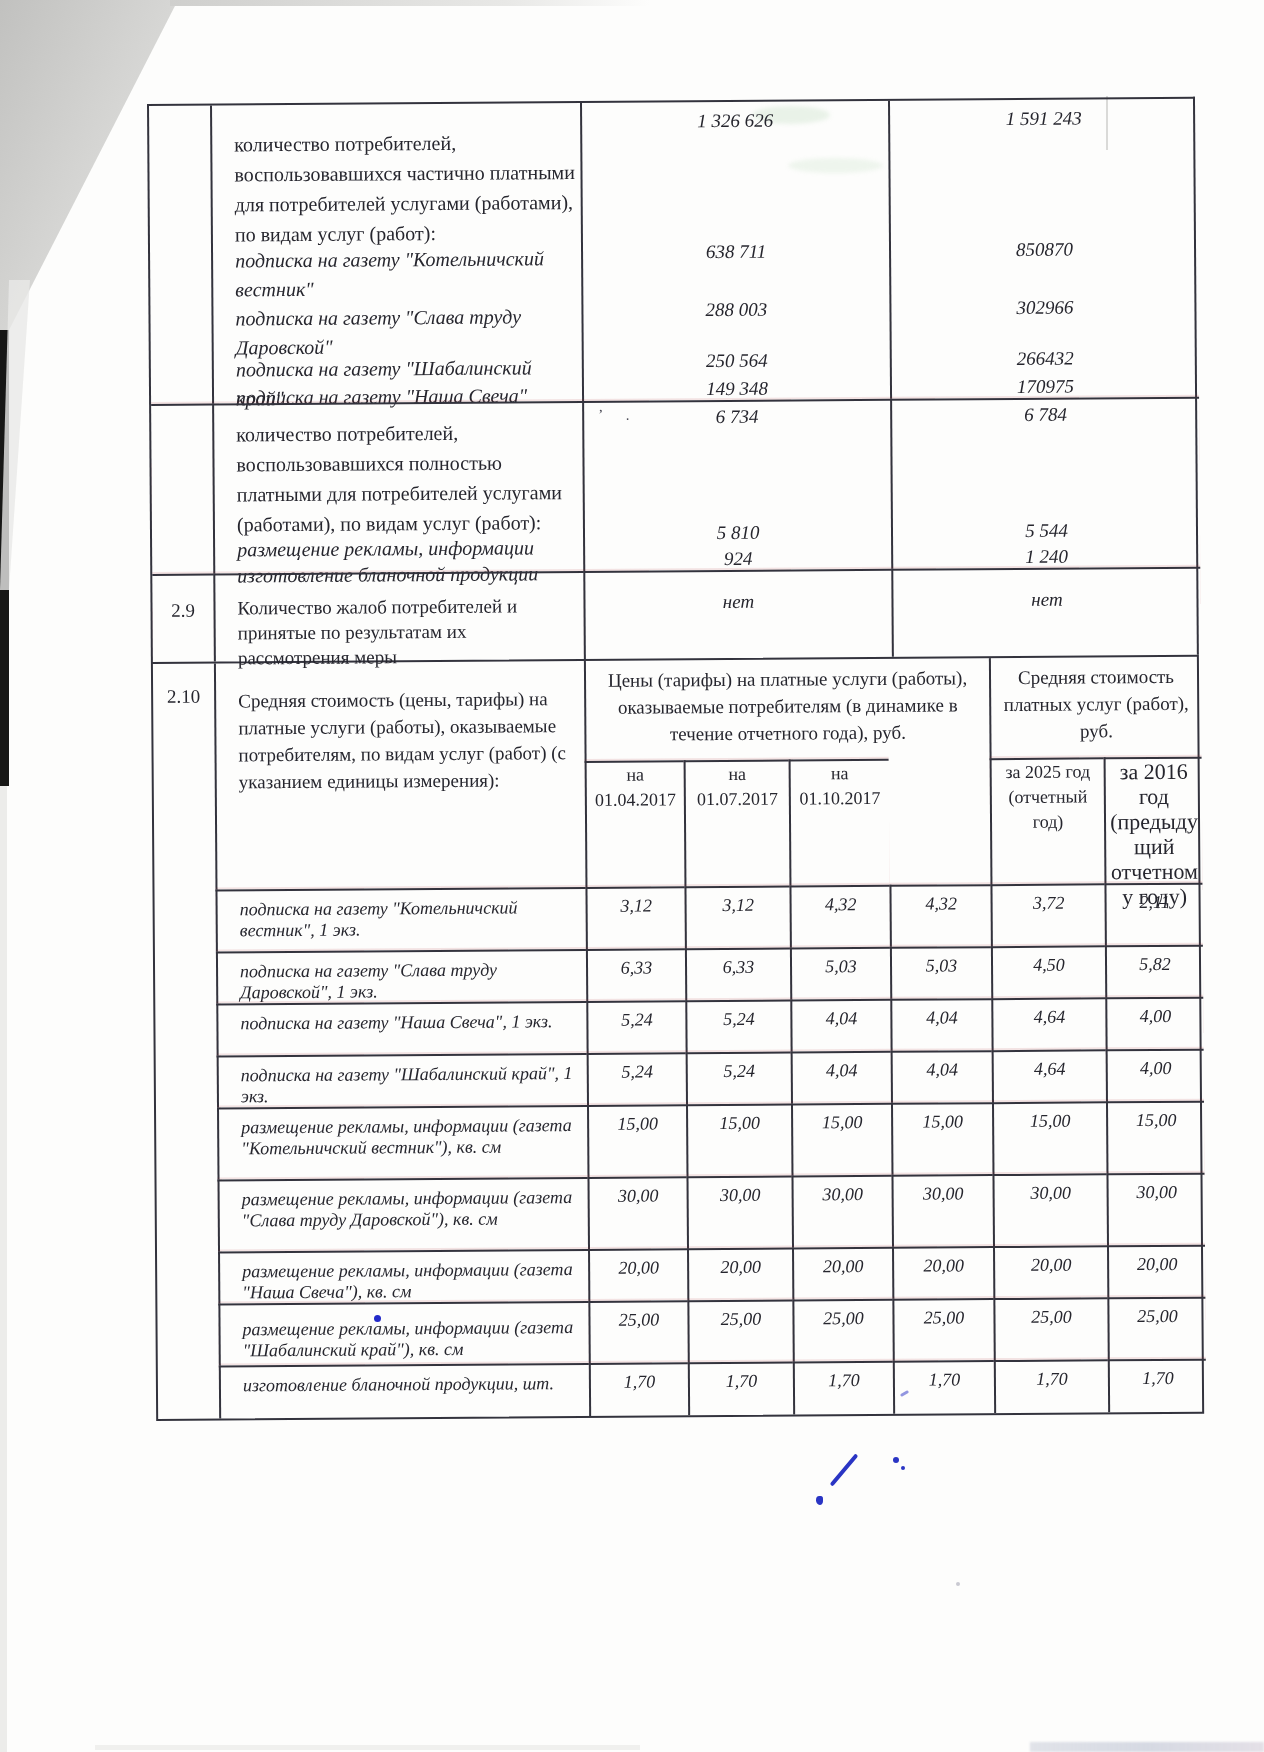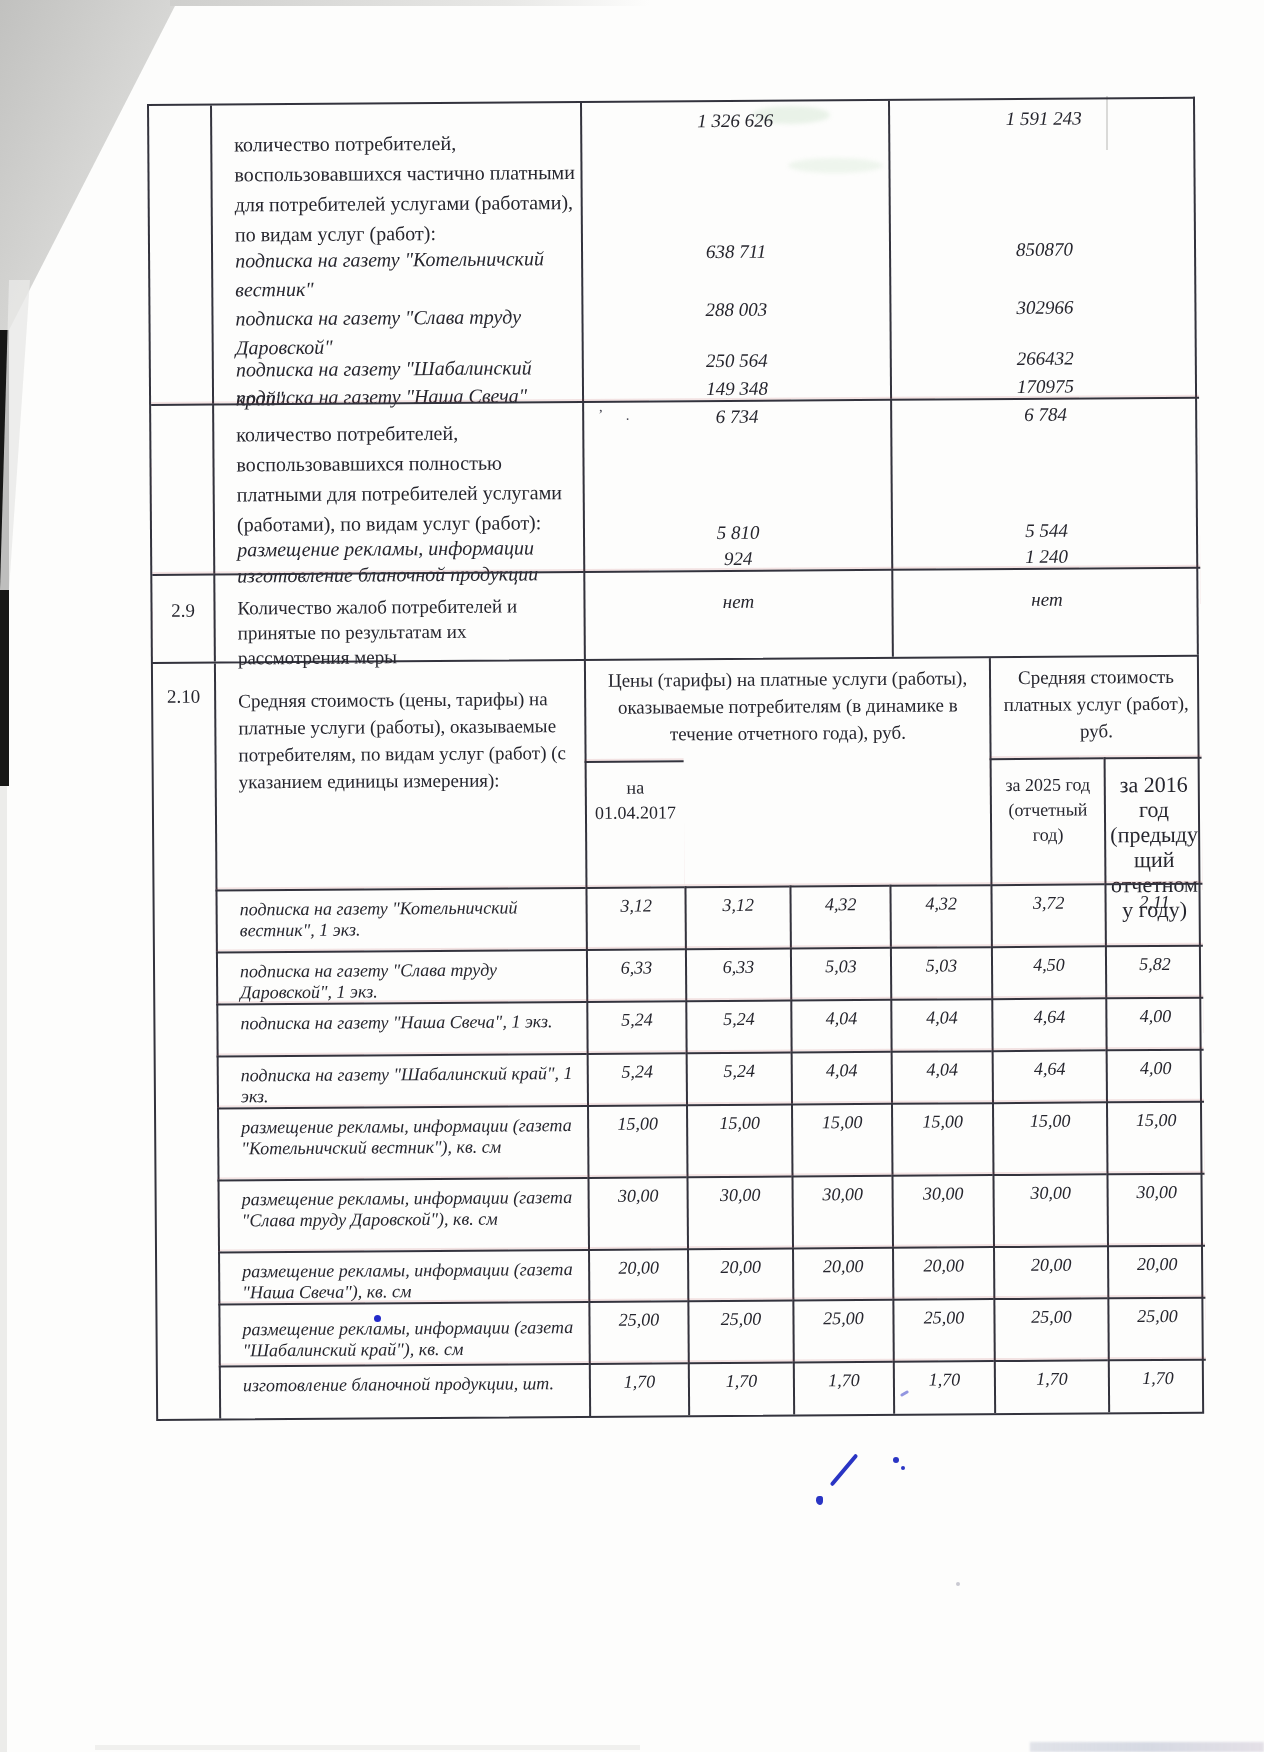--- a/index.html
+++ b/index.html
@@ -54,21 +54,21 @@
   .bt{border-top:2px solid #33333d;box-shadow:0 -2px 0 rgba(170,40,50,.12);}
   .abs{position:absolute;left:22px;width:344px;}
   .u-head{font-size:20px;line-height:30px;}
   .u-item{font-size:20px;line-height:29px;font-style:italic;}
   .val{position:absolute;left:0;width:100%;text-align:center;
     font-style:italic;font-size:19px;}
   .num-lbl{font-size:19px;text-align:center;padding-top:22px;}
   .r29-lbl{font-size:19px;line-height:25px;padding:20px 6px 0 22px;}
   .desc{font-size:19px;line-height:27px;padding:24px 8px 0 22px;}
   .gh{font-size:19px;line-height:27px;text-align:center;padding:6px 10px 0 10px;}
-  .sh{font-size:18px;line-height:25px;text-align:center;padding:13px 3px 0 3px;}
+  .sh{font-size:18px;line-height:25px;text-align:center;padding:0 3px 0 3px;}
   .sh-last{font-size:22px;overflow-wrap:anywhere;}
   .row-lbl{font-size:18px;line-height:21px;font-style:italic;padding:8px 6px 0 22px;}
   .row-lbl.low{padding-top:14px;}
   .dval{font-size:18px;font-style:italic;text-align:center;padding-top:7px;}
   .n29{padding-top:24px;}
 </style>
 </head>
 <body>
 
 <div class="art black-bar"></div>
@@ -139,20 +139,22 @@
     </div>
   </div>
 
   <div class="tl">
     <div class="cell num-lbl" style="grid-row:1/12;grid-column:1">2.10</div>
     <div class="cell bl desc" style="grid-row:1/3;grid-column:2">Средняя стоимость (цены, тарифы) на платные услуги (работы), оказываемые потребителям, по видам услуг (работ) (с указанием единицы измерения):</div>
     <div class="cell bl gh" style="grid-row:1;grid-column:3/7">Цены (тарифы) на платные услуги (работы), оказываемые потребителям (в динамике в течение отчетного года), руб.</div>
     <div class="cell bl gh" style="grid-row:1;grid-column:7/9">Средняя стоимость платных услуг (работ), руб.</div>
 
     <div class="cell bl bt sh" style="grid-row:2;grid-column:3">на 01.04.2017</div>
+    <div class="cell bl bt sh" style="grid-row:2;grid-column:4">на 01.07.2017</div>
+    <div class="cell bl bt sh" style="grid-row:2;grid-column:5">на 01.10.2017</div>
     <div class="cell bl bt sh" style="grid-row:2;grid-column:7">за 2025 год (отчетный год)</div>
     <div class="cell bl bt sh sh-last" style="grid-row:2;grid-column:8">за 2016 год (предыдущий отчетному году)</div>
 
     <div class="cell bl bt row-lbl" style="grid-row:3;grid-column:2">подписка на газету "Котельничский вестник", 1 экз.</div>
     <div class="cell bl bt dval" style="grid-row:3;grid-column:3">3,12</div>
     <div class="cell bl bt dval" style="grid-row:3;grid-column:4">3,12</div>
     <div class="cell bl bt dval" style="grid-row:3;grid-column:5">4,32</div>
     <div class="cell bl bt dval" style="grid-row:3;grid-column:6">4,32</div>
     <div class="cell bl bt dval" style="grid-row:3;grid-column:7">3,72</div>
     <div class="cell bl bt dval" style="grid-row:3;grid-column:8">2,11</div>

